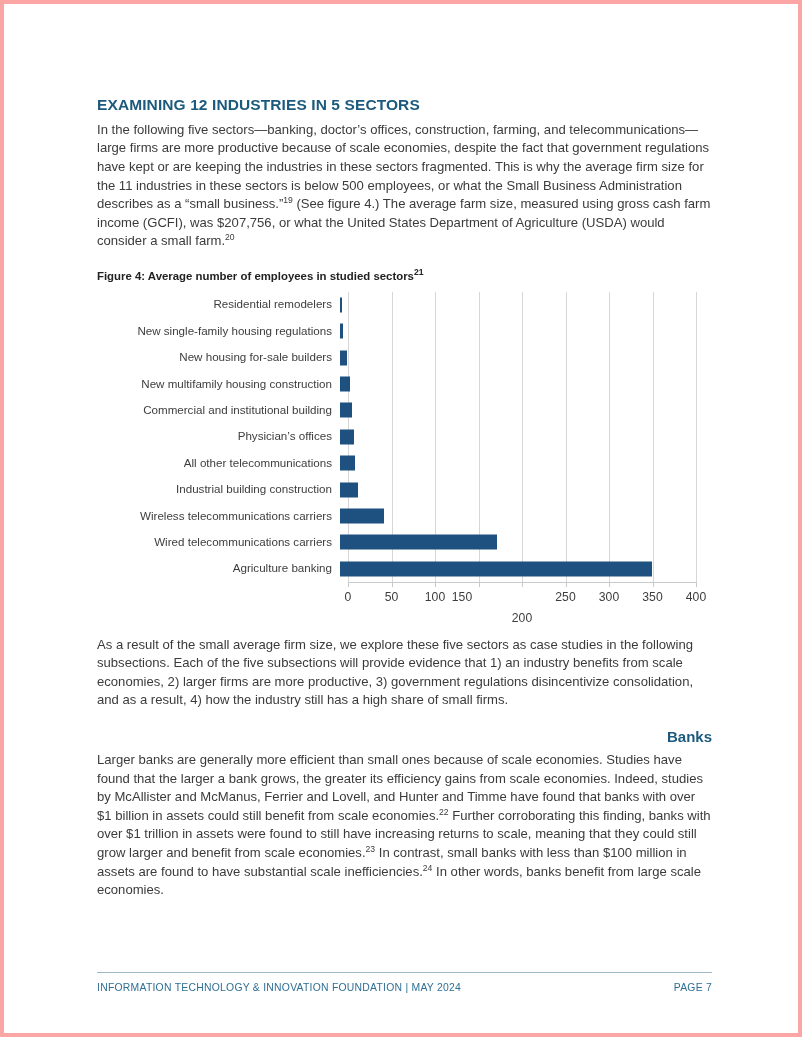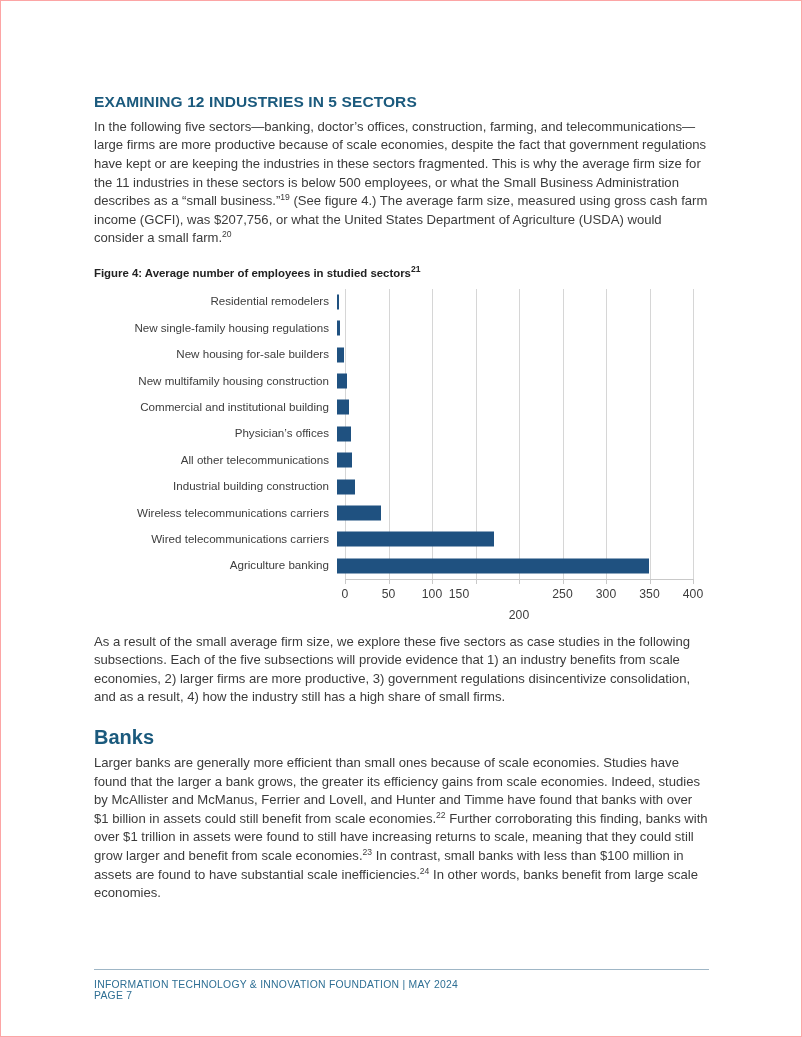--- a/index.html
+++ b/index.html
@@ -10,21 +10,21 @@
   body {
     font-family: "Liberation Sans", sans-serif;
     -webkit-font-smoothing: antialiased;
   }
   .page {
     position: relative;
     width: 802px;
     height: 1037px;
     box-sizing: border-box;
     background: #ffffff;
-    border: 1px solid #fca5a5;
+    border: 4px solid #fca5a5;
     overflow: hidden;
   }
   .content {
     position: absolute;
     left: 93px;
     top: 0;
     width: 615px;
   }
 
   
@@ -33,23 +33,24 @@
     font-weight: bold;
     font-size: 15.5px;
     letter-spacing: 0.1px;
     margin: 0;
     padding: 0;
     line-height: 1.15;
   }
   .sub-heading {
     color: #1b5a7d;
     font-weight: bold;
-    font-size: 20px;
+    font-size: 15px;
     margin: 0;
     line-height: 1.2;
+    text-align: right;
   }
   p.body {
     color: #3b3b3b;
     font-size: 13.1px;
     line-height: 18.6px;
     margin: 0;
     text-align: left;
   }
   sup {
     font-size: 8.6px;
@@ -169,21 +170,20 @@
   .footer-rule {
     width: 100%;
     height: 1px;
     background: #9fb6c6;
   }
   .footer-row {
     display: flex;
     justify-content: space-between;
     align-items: baseline;
     margin-top: 9px;
-    flex-direction: column;
   }
   .footer-left, .footer-right {
     color: #2e6f94;
     font-size: 10.4px;
     letter-spacing: 0.25px;
   }
 </style>
 </head>
 <body>
 

